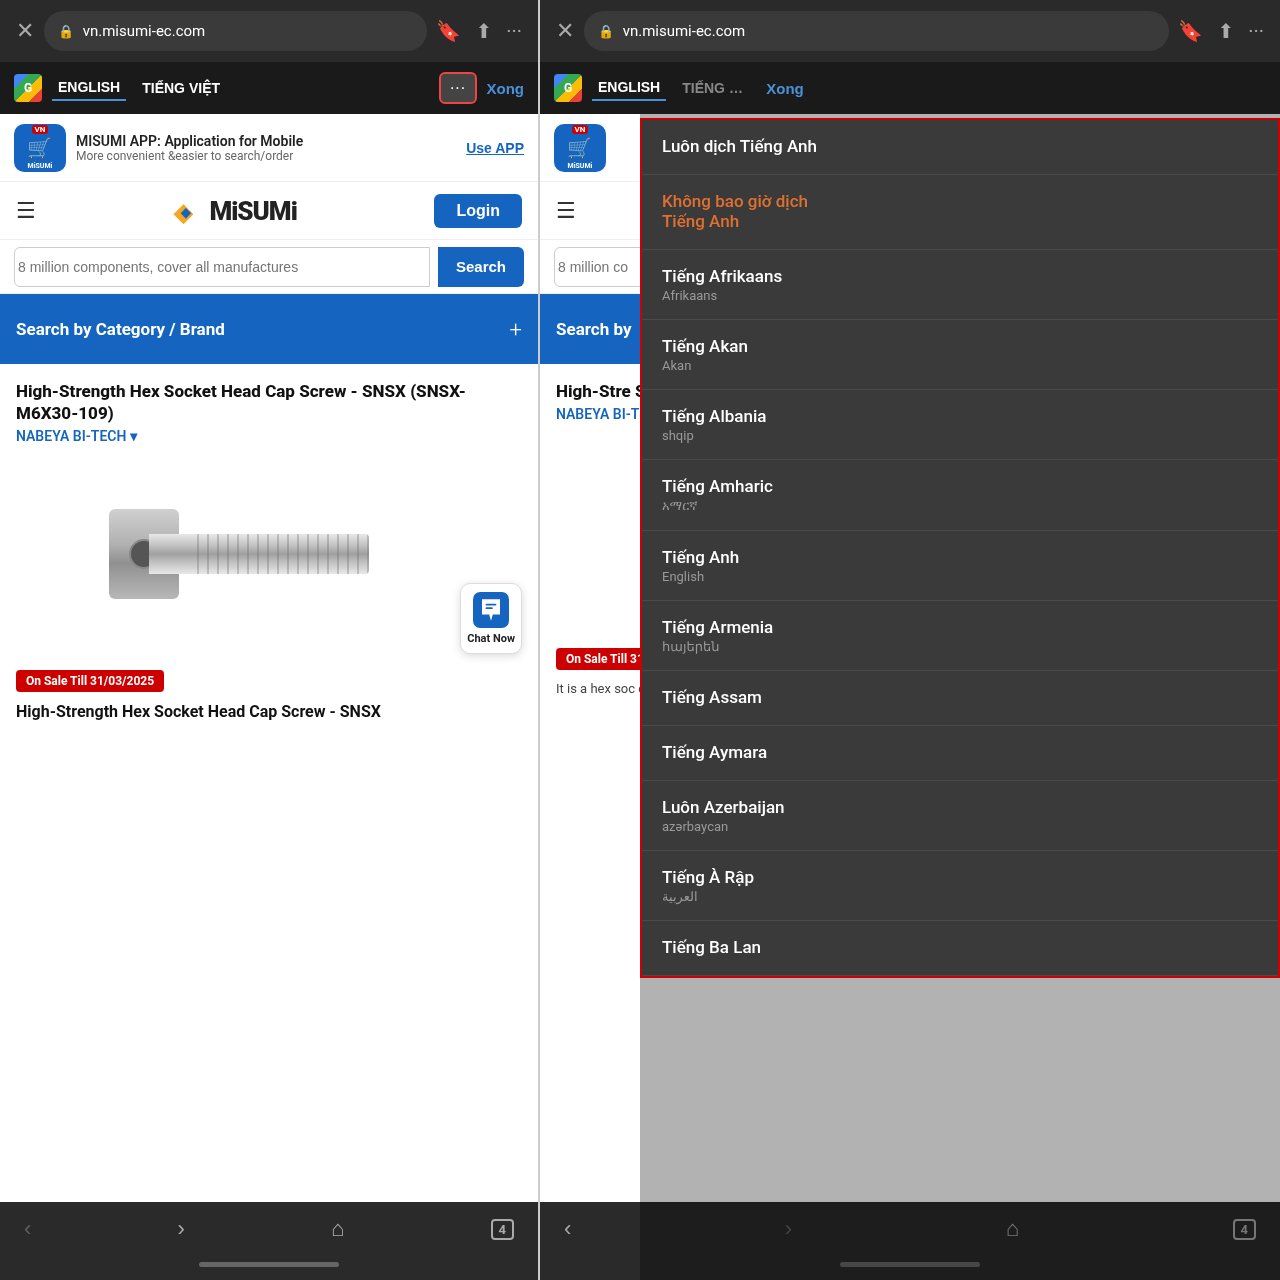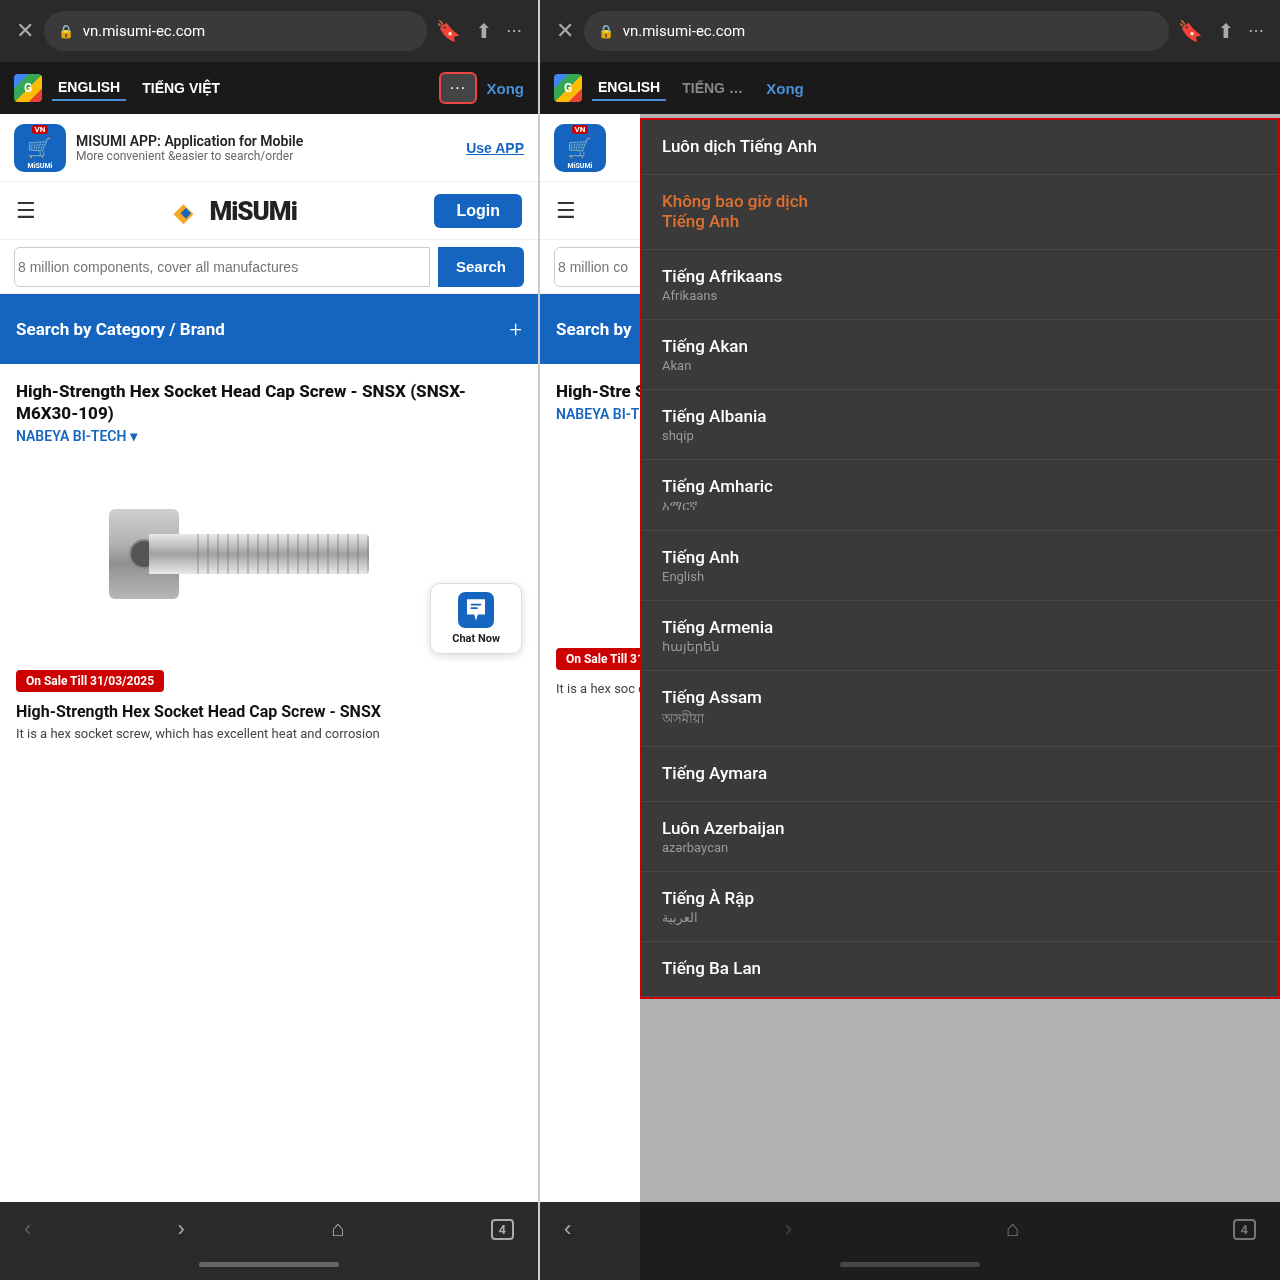--- a/index.html
+++ b/index.html
@@ -367,21 +367,21 @@
       border-radius: 50%;
       border: 2px solid #888;
     }
     .chat-now-btn {
       position: absolute;
       right: 0;
       bottom: 0;
       background: #fff;
       border: 1px solid #ddd;
       border-radius: 10px;
-      padding: 8px 21px;
+      padding: 8px 6px;
       display: flex;
       flex-direction: column;
       align-items: center;
       gap: 4px;
       cursor: pointer;
       box-shadow: 0 2px 8px rgba(0,0,0,0.15);
     }
     .chat-now-icon {
       width: 36px;
       height: 36px;
@@ -613,21 +613,20 @@
           <polygon points="10,8 30,8 30,25 22,25 20,32 18,25 10,25" fill="#fff"></polygon>
           <rect x="14" y="13" width="12" height="2" rx="1" fill="#1565c0"></rect>
           <rect x="14" y="17" width="8" height="2" rx="1" fill="#1565c0"></rect>
         </svg>
         <span class="chat-now-text">Chat Now</span>
       </div>
     </div>
 
     <div class="on-sale-badge">On Sale Till 31/03/2025</div>
     <div class="product-desc-title">High-Strength Hex Socket Head Cap Screw - SNSX</div>
-    <div class="product-desc-text">It is a hex socket screw, which has excellent heat and corrosion</div>
   </div>
 
   <div class="bottom-nav">
     <button class="nav-btn disabled">‹</button>
     <button class="nav-btn">›</button>
     <button class="home-icon-btn">⌂</button>
     <span class="tab-badge">4</span>
   </div>
   <div class="home-indicator">
     <div class="home-indicator-bar"></div>
@@ -755,21 +754,20 @@
       <div class="lang-item">
         <div class="lang-primary">Tiếng Anh</div>
         <div class="lang-secondary">English</div>
       </div>
       <div class="lang-item">
         <div class="lang-primary">Tiếng Armenia</div>
         <div class="lang-secondary">հայերեն</div>
       </div>
       <div class="lang-item">
         <div class="lang-primary">Tiếng Assam</div>
-        <div class="lang-secondary">অসমীয়া</div>
       </div>
       <div class="lang-item">
         <div class="lang-primary">Tiếng Aymara</div>
       </div>
       <div class="lang-item">
         <div class="lang-primary">Luôn Azerbaijan</div>
         <div class="lang-secondary">azərbaycan</div>
       </div>
       <div class="lang-item">
         <div class="lang-primary">Tiếng À Rập</div>

